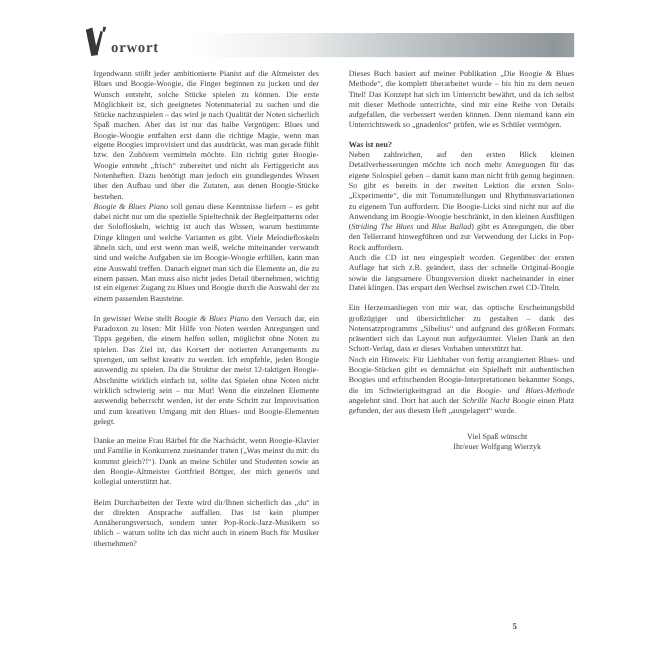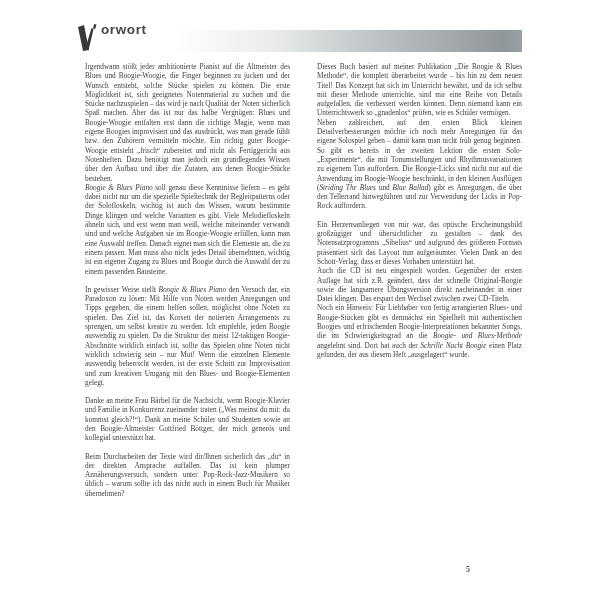--- a/index.html
+++ b/index.html
@@ -25,27 +25,27 @@
   .logo {
     position: absolute;
     left: 77px;
     top: 23px;
     height: 30px;
     display: flex;
     align-items: flex-end;
   }
   .v-glyph { display: block; }
   .logo-text {
-    font-family: Liberation Sans, sans-serif;
+    font-family: Liberation Serif, serif;
     font-weight: bold;
     font-size: 13.5px;
     letter-spacing: 0.6px;
     color: #44484b;
     margin-left: 3px;
-    margin-bottom: 16px;
+    margin-bottom: 2px;
   }
   .col {
     position: absolute;
     top: 62px;
     width: 205px;
     font-size: 7.3px;
     line-height: 9.3px;
     text-align: justify;
   }
   .col-left  { left: 85px; }
@@ -94,21 +94,26 @@
   <div class="col col-left">
     <p class="para">Irgendwann stößt jeder ambitionierte Pianist auf die Altmeister des Blues und Boogie-Woogie, die Finger beginnen zu jucken und der Wunsch entsteht, solche Stücke spielen zu können. Die erste Möglichkeit ist, sich geeignetes Notenmaterial zu suchen und die Stücke nachzuspielen – das wird je nach Qualität der Noten sicherlich Spaß machen. Aber das ist nur das halbe Vergnügen: Blues und Boogie-Woogie entfalten erst dann die richtige Magie, wenn man eigene Boogies improvisiert und das ausdrückt, was man gerade fühlt bzw. den Zuhörern vermitteln möchte. Ein richtig guter Boogie-Woogie entsteht „frisch“ zubereitet und nicht als Fertiggericht aus Notenheften. Dazu benötigt man jedoch ein grundlegendes Wissen über den Aufbau und über die Zutaten, aus denen Boogie-Stücke bestehen.</p>
     <p class="para"><em>Boogie &amp; Blues Piano</em><span> soll genau diese Kenntnisse liefern – es geht dabei nicht nur um die spezielle Spieltechnik der Begleitpatterns oder der Solofloskeln, wichtig ist auch das Wissen, warum bestimmte Dinge klingen und welche Varianten es gibt. Viele Melodiefloskeln ähneln sich, und erst wenn man weiß, welche miteinander verwandt sind und welche Aufgaben sie im Boogie-Woogie erfüllen, kann man eine Auswahl treffen. Danach eignet man sich die Elemente an, die zu einem passen. Man muss also nicht jedes Detail übernehmen, wichtig ist ein eigener Zugang zu Blues und Boogie durch die Auswahl der zu einem passenden Bausteine.</span></p>
     <p class="para gap"><span>In gewisser Weise stellt </span><em>Boogie &amp; Blues Piano</em><span> den Versuch dar, ein Paradoxon zu lösen: Mit Hilfe von Noten werden Anregungen und Tipps gegeben, die einem helfen sollen, möglichst ohne Noten zu spielen. Das Ziel ist, das Korsett der notierten Arrangements zu sprengen, um selbst kreativ zu werden. Ich empfehle, jeden Boogie auswendig zu spielen. Da die Struktur der meist 12-taktigen Boogie-Abschnitte wirklich einfach ist, sollte das Spielen ohne Noten nicht wirklich schwierig sein – nur Mut! Wenn die einzelnen Elemente auswendig beherrscht werden, ist der erste Schritt zur Improvisation und zum kreativen Umgang mit den Blues- und Boogie-Elementen gelegt.</span></p>
     <p class="para gap">Danke an meine Frau Bärbel für die Nachsicht, wenn Boogie-Klavier und Familie in Konkurrenz zueinander traten („Was meinst du mit: du kommst gleich?!“). Dank an meine Schüler und Studenten sowie an den Boogie-Altmeister Gottfried Böttger, der mich generös und kollegial unterstützt hat.</p>
     <p class="para gap">Beim Durcharbeiten der Texte wird dir/Ihnen sicherlich das „du“ in der direkten Ansprache auffallen. Das ist kein plumper Annäherungsversuch, sondern unter Pop-Rock-Jazz-Musikern so üblich – warum sollte ich das nicht auch in einem Buch für Musiker übernehmen?</p>
   </div>
 
   <div class="col col-right">
     <p class="para">Dieses Buch basiert auf meiner Publikation „Die Boogie &amp; Blues Methode“, die komplett überarbeitet wurde – bis hin zu dem neuen Titel! Das Konzept hat sich im Unterricht bewährt, und da ich selbst mit dieser Methode unterrichte, sind mir eine Reihe von Details aufgefallen, die verbessert werden können. Denn niemand kann ein Unterrichtswerk so „gnadenlos“ prüfen, wie es Schüler vermögen.</p>
+    <h3 class="subhead">Was ist neu?</h3>
     <p class="para"><span>Neben zahlreichen, auf den ersten Blick kleinen Detailverbesserungen möchte ich noch mehr Anregungen für das eigene Solospiel geben – damit kann man nicht früh genug beginnen. So gibt es bereits in der zweiten Lektion die ersten Solo-„Experimente“, die mit Tonumstellungen und Rhythmusvariationen zu eigenem Tun auffordern. Die Boogie-Licks sind nicht nur auf die Anwendung im Boogie-Woogie beschränkt, in den kleinen Ausflügen (</span><em>Striding The Blues</em><span> und </span><em>Blue Ballad</em><span>) gibt es Anregungen, die über den Tellerrand hinwegführen und zur Verwendung der Licks in Pop-Rock auffordern.</span></p>
+    <p class="para">Auch die CD ist neu eingespielt worden. Gegenüber der ersten Auflage hat sich z.B. geändert, dass der schnelle Original-Boogie sowie die langsamere Übungsversion direkt nacheinander in einer Datei klingen. Das erspart den Wechsel zwischen zwei CD-Titeln.</p>
     <p class="para gap">Ein Herzensanliegen von mir war, das optische Erscheinungsbild großzügiger und übersichtlicher zu gestalten – dank des Notensatzprogramms „Sibelius“ und aufgrund des größeren Formats präsentiert sich das Layout nun aufgeräumter. Vielen Dank an den Schott-Verlag, dass er dieses Vorhaben unterstützt hat.</p>
-    <p class="para">Auch die CD ist neu eingespielt worden. Gegenüber der ersten Auflage hat sich z.B. geändert, dass der schnelle Original-Boogie sowie die langsamere Übungsversion direkt nacheinander in einer Datei klingen. Das erspart den Wechsel zwischen zwei CD-Titeln.</p>
     <p class="para"><span>Noch ein Hinweis: Für Liebhaber von fertig arrangierten Blues- und Boogie-Stücken gibt es demnächst ein Spielheft mit authentischen Boogies und erfrischenden Boogie-Interpretationen bekannter Songs, die im Schwierigkeitsgrad an die </span><em>Boogie- und Blues-Methode</em><span> angelehnt sind. Dort hat auch der </span><em>Schrille Nacht Boogie</em><span> einen Platz gefunden, der aus diesem Heft „ausgelagert“ wurde.</span></p>
+    <div class="signature">
+      <div>Viel Spaß wünscht</div>
+      <div>Ihr/euer Wolfgang Wierzyk</div>
+    </div>
   </div>
 
   <div class="page-number">5</div>
 
 </div>
 
 </body></html>

